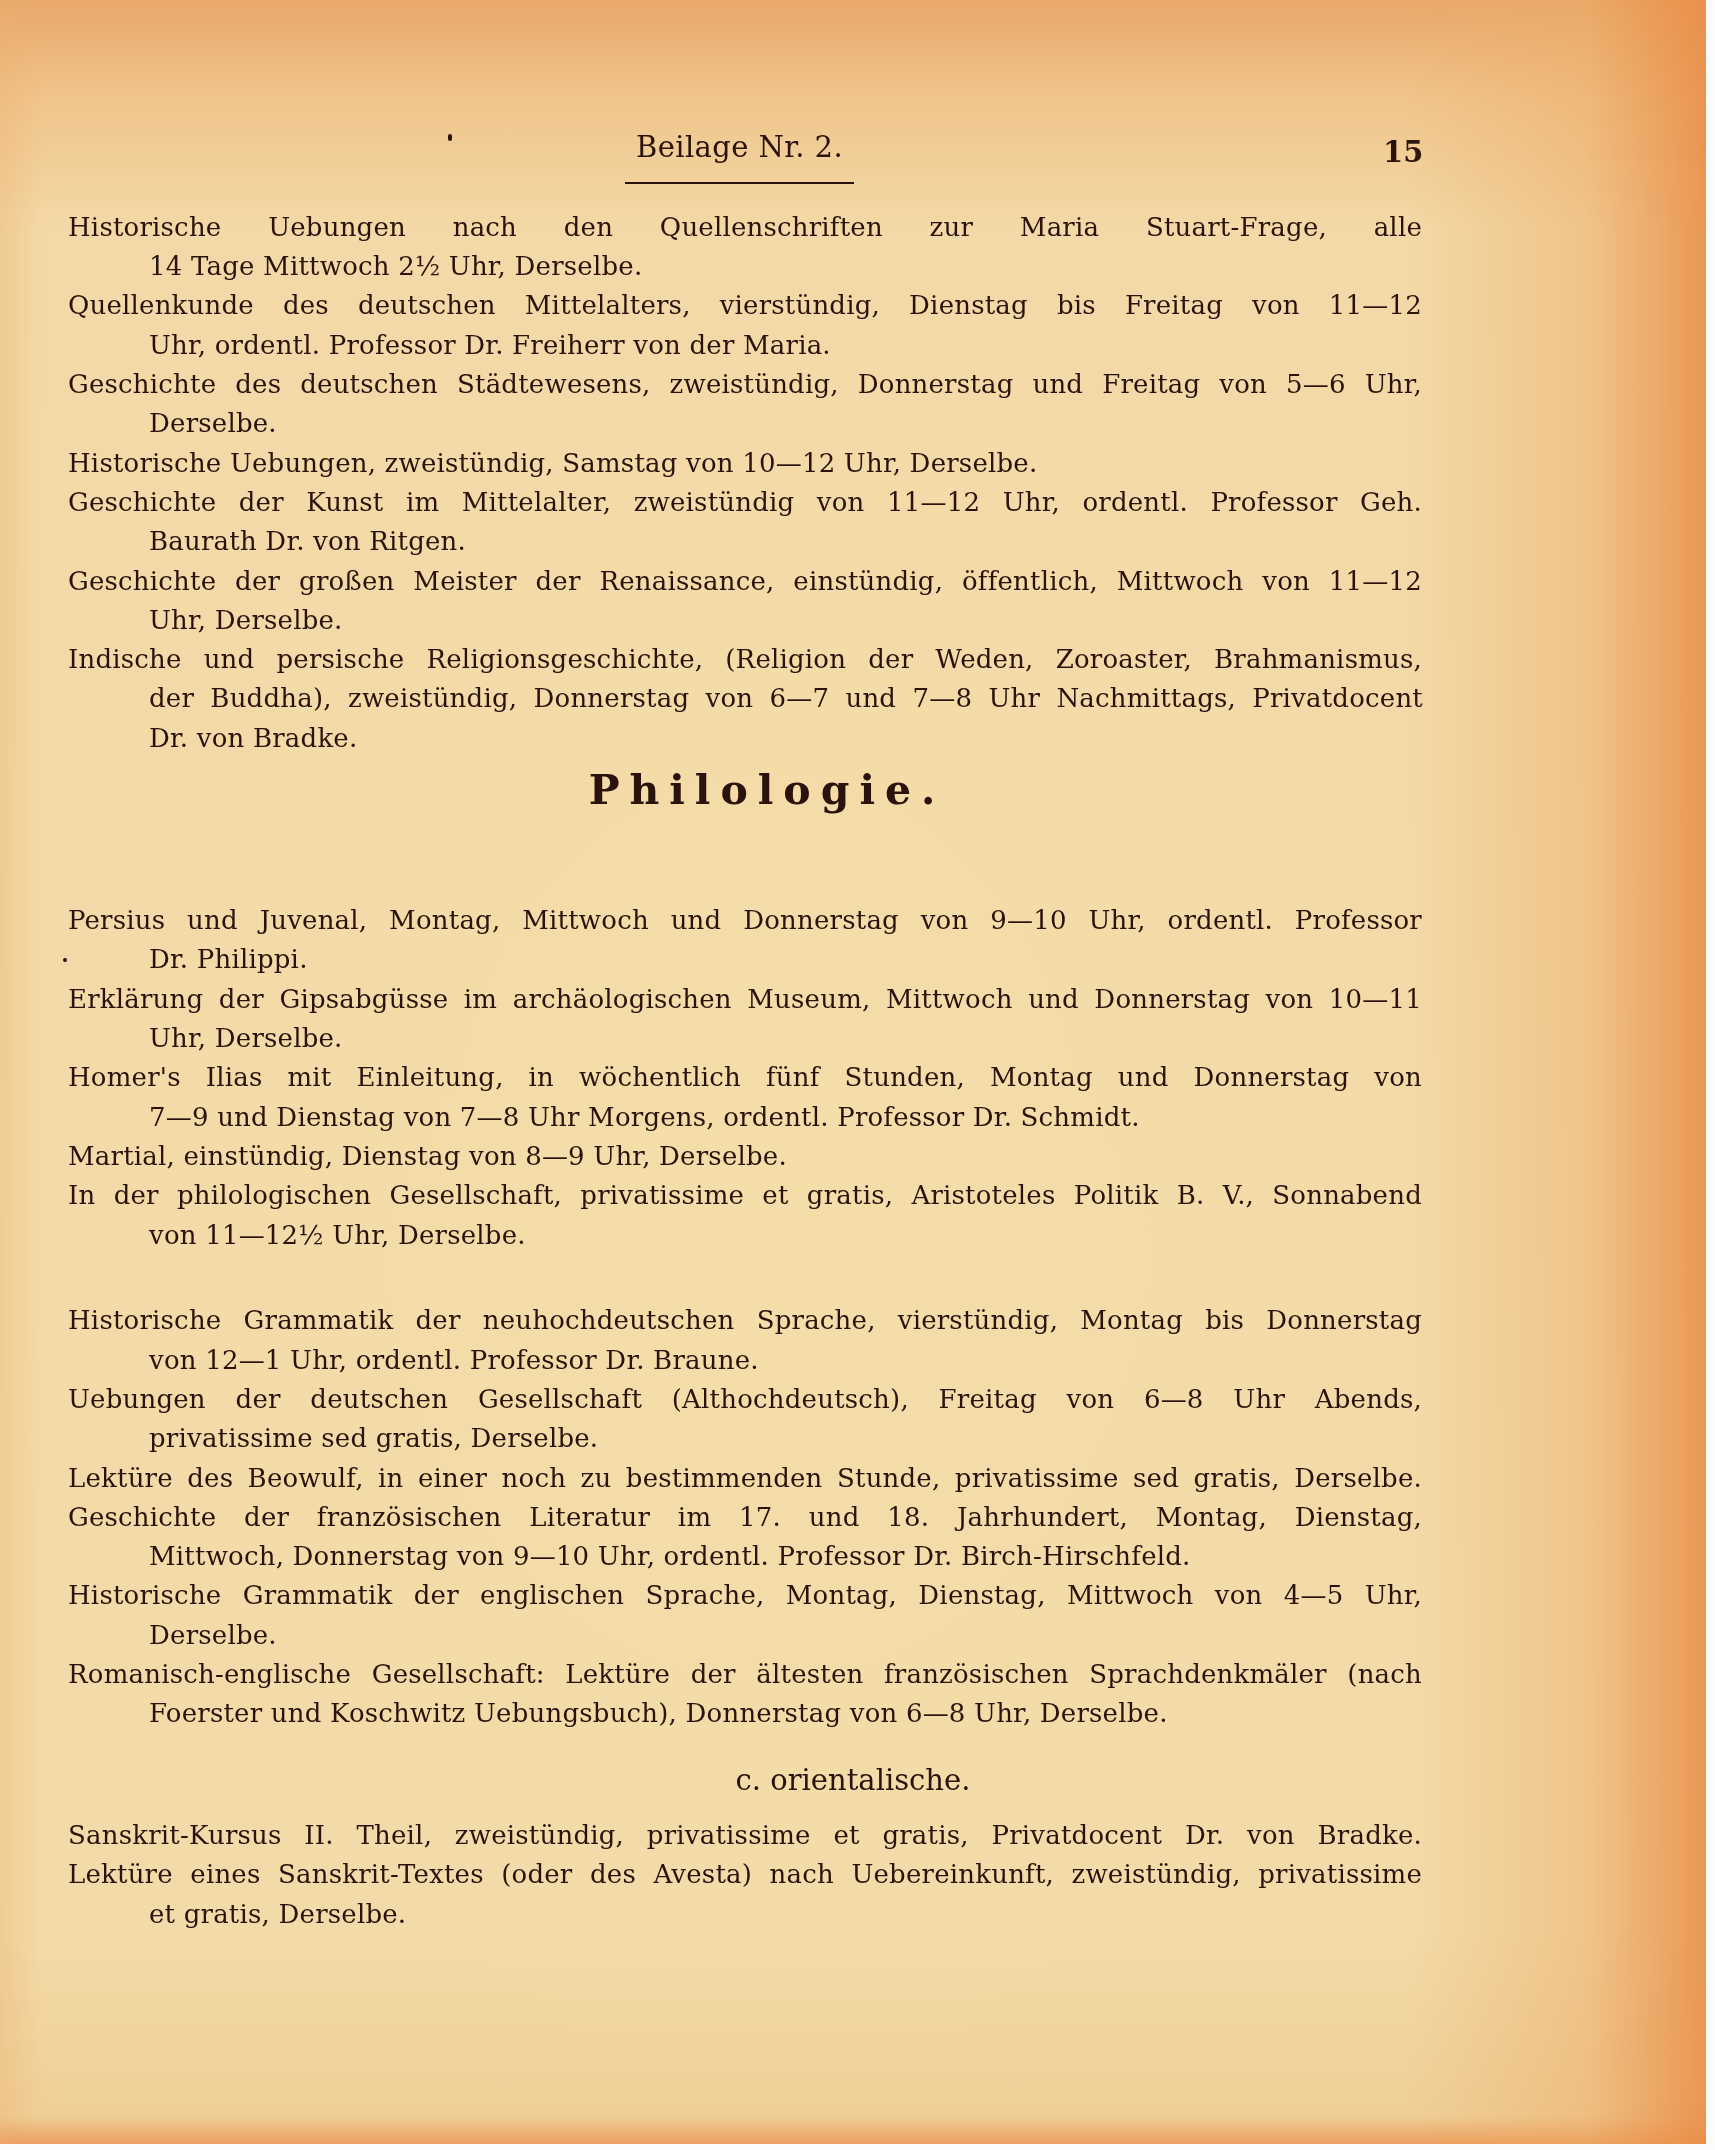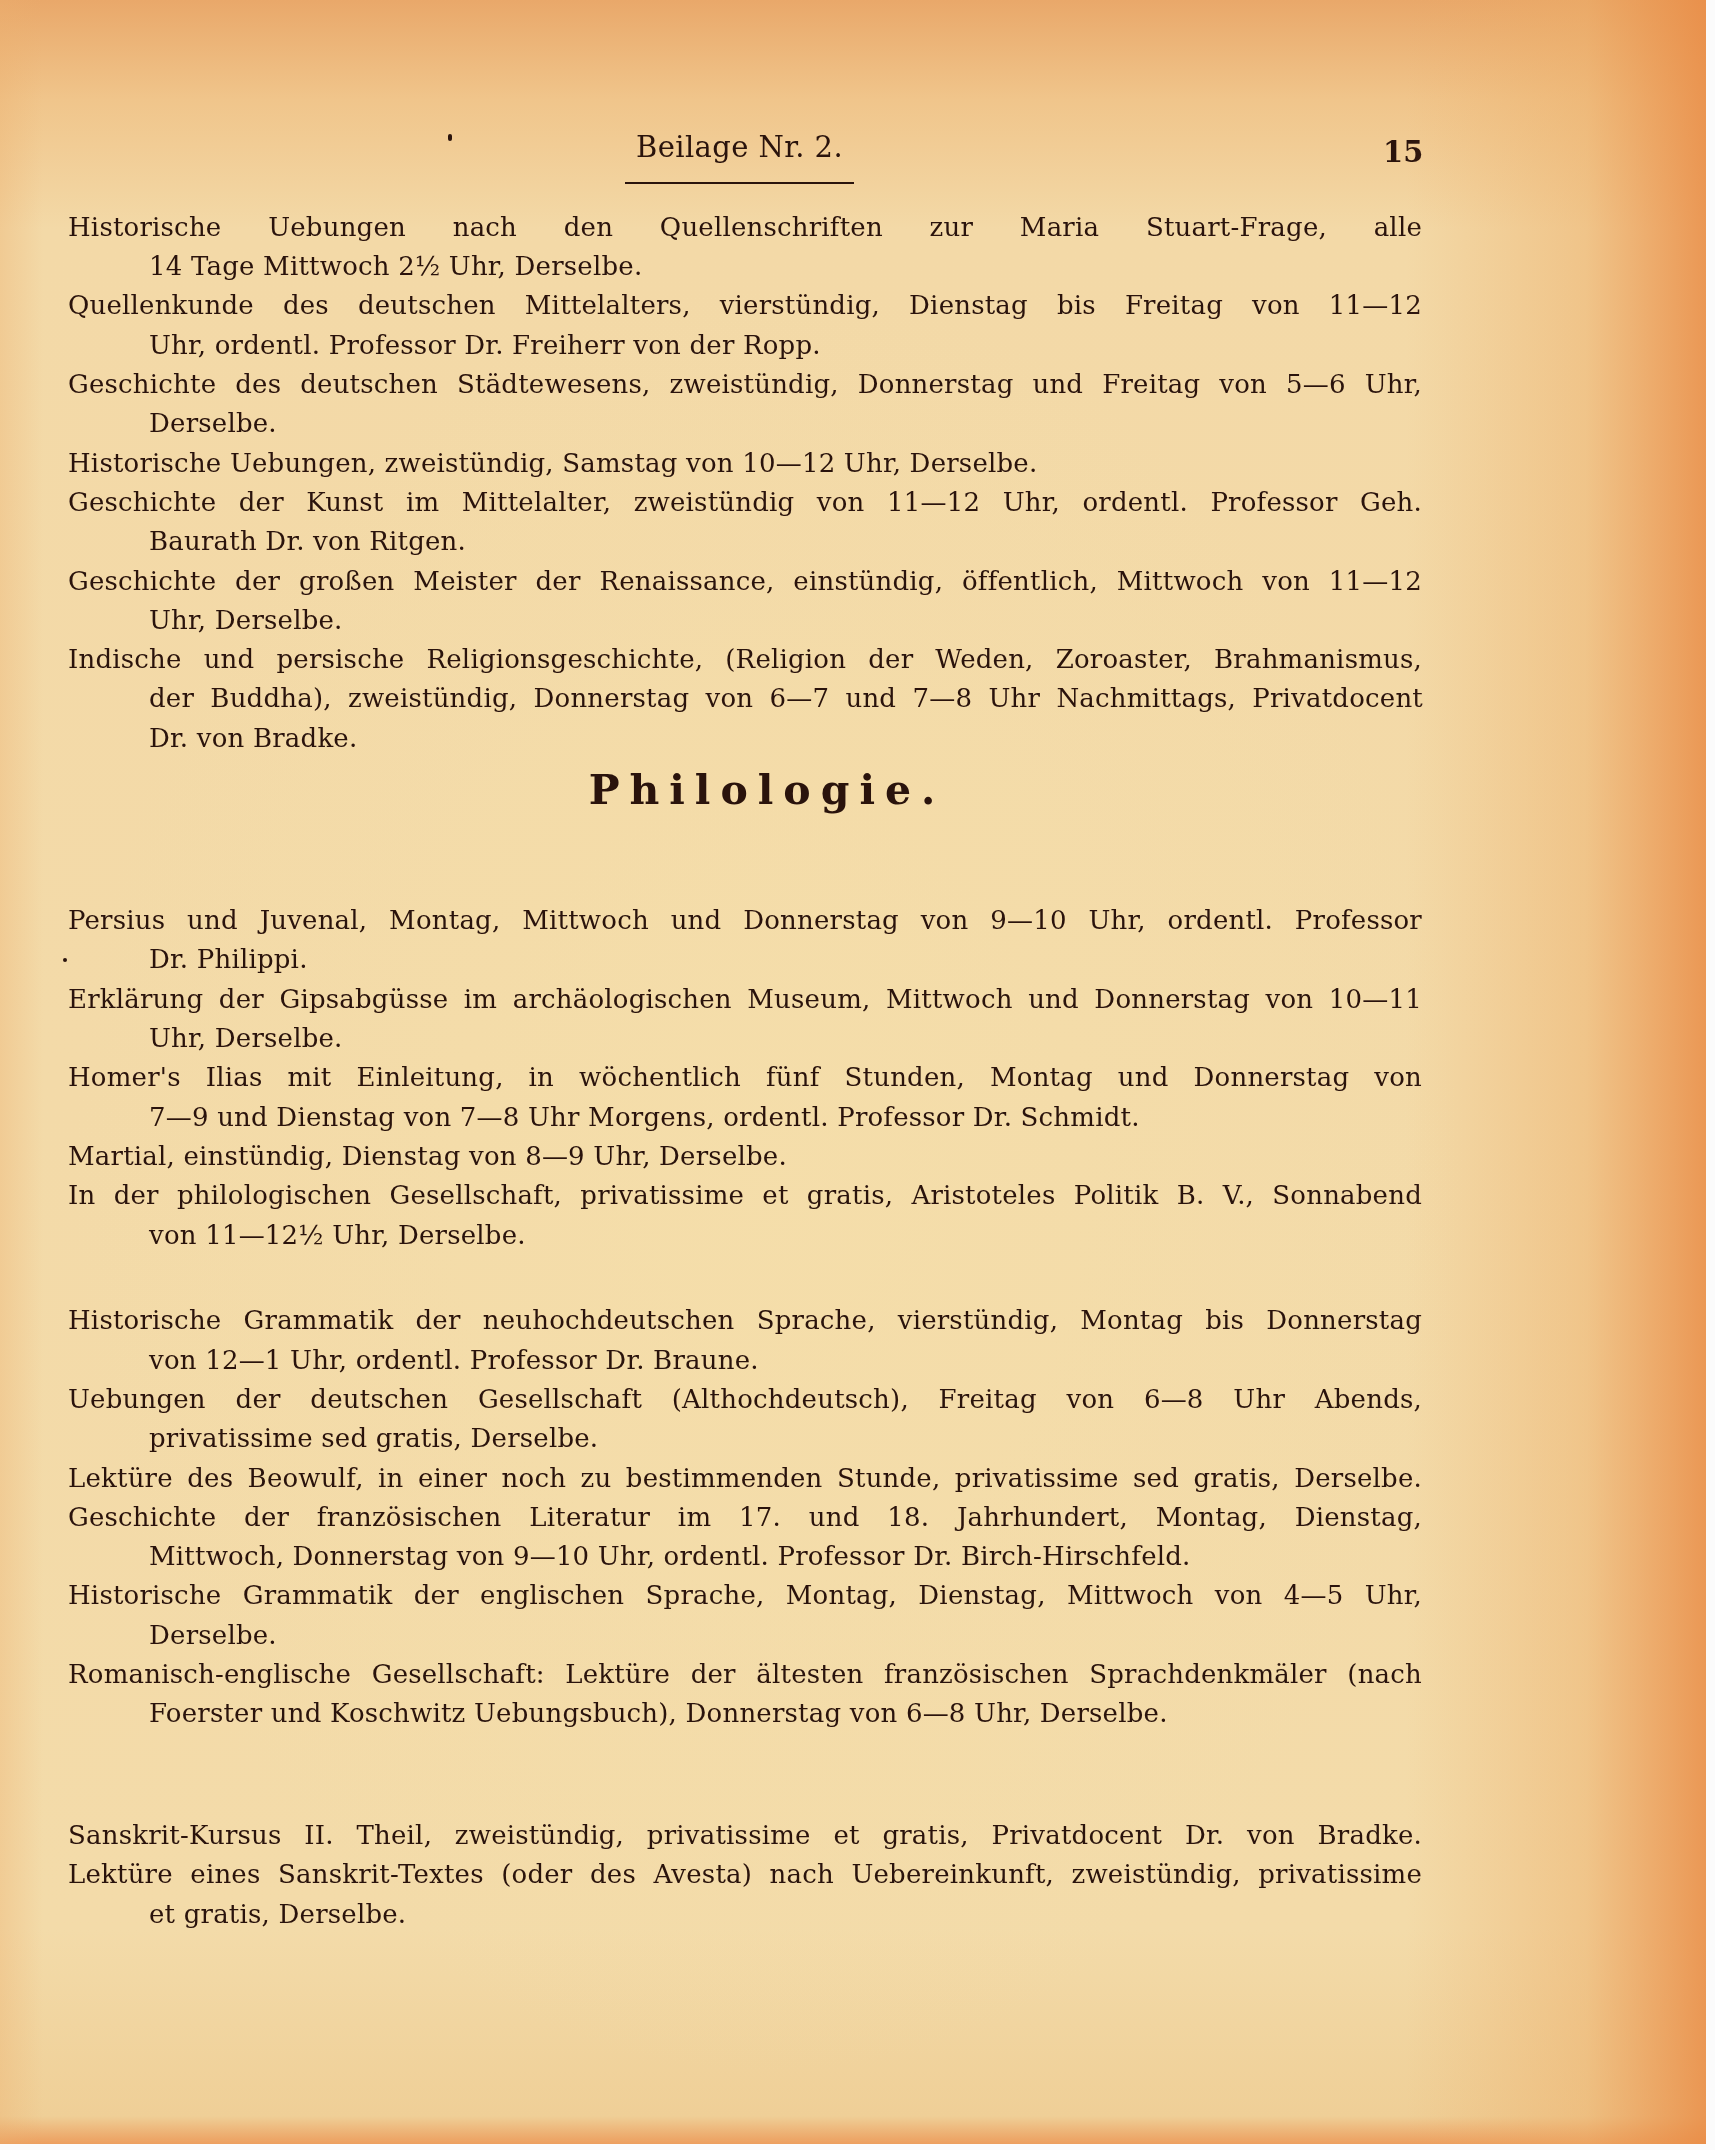--- a/index.html
+++ b/index.html
@@ -69,21 +69,21 @@
   <div class="header-title ink">Beilage Nr. 2.</div>
   <div class="page-number ink">15</div>
 
   <div>
     <div>
       <div class="line l0 justify ink" style="top:209px;">Historische Uebungen nach den Quellenschriften zur Maria Stuart-Frage, alle</div>
       <div class="line l1 ink" style="top:248px;">14 Tage Mittwoch 2½ Uhr, Derselbe.</div>
     </div>
     <div>
       <div class="line l0 justify ink" style="top:287px;">Quellenkunde des deutschen Mittelalters, vierstündig, Dienstag bis Freitag von 11—12</div>
-      <div class="line l1 ink" style="top:327px;">Uhr, ordentl. Professor Dr. Freiherr von der Ropp.</div>
+      <div class="line l1 ink" style="top:327px;">Uhr, ordentl. Professor Dr. Freiherr von der Maria.</div>
     </div>
     <div>
       <div class="line l0 justify ink" style="top:366px;">Geschichte des deutschen Städtewesens, zweistündig, Donnerstag und Freitag von 5—6 Uhr,</div>
       <div class="line l1 ink" style="top:405px;">Derselbe.</div>
     </div>
     <div>
       <div class="line l0 ink" style="top:445px;">Historische Uebungen, zweistündig, Samstag von 10—12 Uhr, Derselbe.</div>
     </div>
     <div>
       <div class="line l0 justify ink" style="top:484px;">Geschichte der Kunst im Mittelalter, zweistündig von 11—12 Uhr, ordentl. Professor Geh.</div>
@@ -142,20 +142,21 @@
   </div>
   <div>
     <div class="line l0 justify ink" style="top:1577px;">Historische Grammatik der englischen Sprache, Montag, Dienstag, Mittwoch von 4—5 Uhr,</div>
     <div class="line l1 ink" style="top:1617px;">Derselbe.</div>
   </div>
   <div>
     <div class="line l0 justify ink" style="top:1656px;">Romanisch-englische Gesellschaft: Lektüre der ältesten französischen Sprachdenkmäler (nach</div>
     <div class="line l1 ink" style="top:1695px;">Foerster und Koschwitz Uebungsbuch), Donnerstag von 6—8 Uhr, Derselbe.</div>
   </div>
 
+  <div class="sub-title ink" style="top:1762px;">c. orientalische.</div>
 
   <div>
     <div class="line l0 justify ink" style="top:1817px;">Sanskrit-Kursus II. Theil, zweistündig, privatissime et gratis, Privatdocent Dr. von Bradke.</div>
   </div>
   <div>
     <div class="line l0 justify ink" style="top:1856px;">Lektüre eines Sanskrit-Textes (oder des Avesta) nach Uebereinkunft, zweistündig, privatissime</div>
     <div class="line l1 ink" style="top:1896px;">et gratis, Derselbe.</div>
   </div>
 
 </div>

